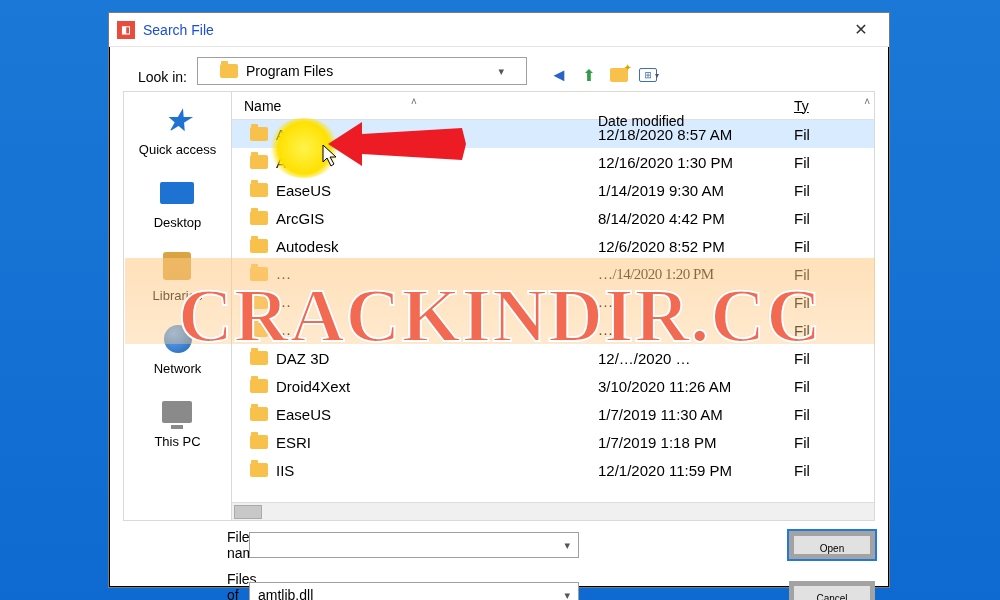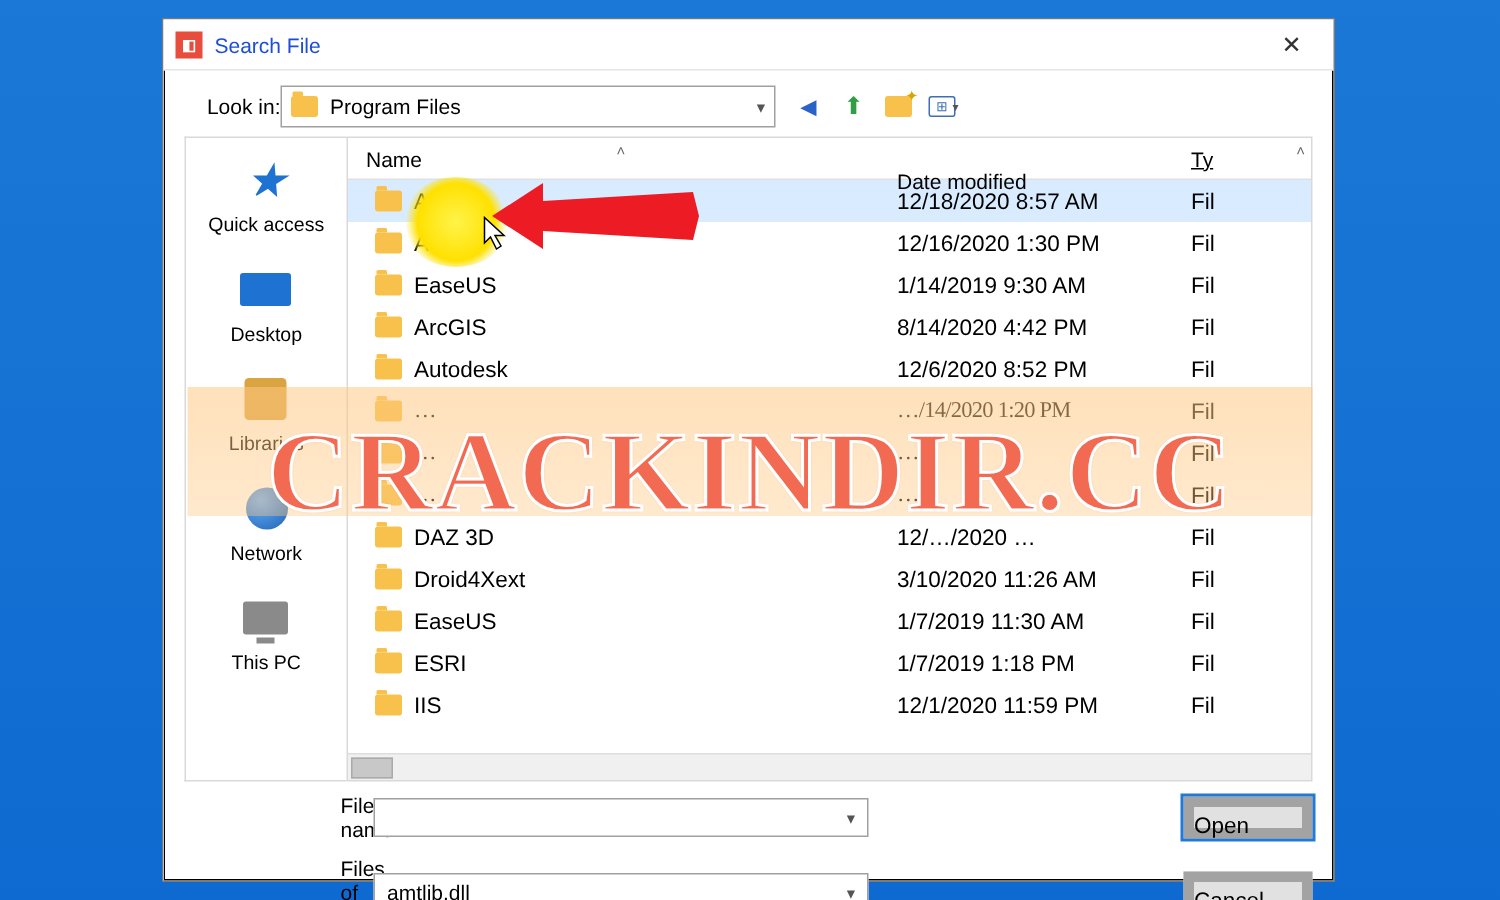--- a/index.html
+++ b/index.html
@@ -18,26 +18,26 @@
   }
   .app-icon {
     width: 18px; height: 18px; background: #e74c3c; margin-right: 8px;
     display: flex; align-items: center; justify-content: center;
     color: #fff; font-size: 10px; font-weight: bold;
   }
   .title { font-size: 14px; color: #1d4ed8; flex: 1; }
   .close-x { width: 40px; text-align: center; font-size: 16px; color: #333; cursor: pointer; }
 
   .lookin-row {
-    display: flex; align-items: center; padding: 10px 14px 6px 14px; 
+    display: flex; align-items: flex-end; padding: 10px 14px 6px 14px; gap: 10px;
   }
   .lookin-label { font-size: 14px; width: 64px; text-align: right; }
   .lookin-combo {
     flex: 0 0 330px; height: 28px; border: 1px solid #a0a0a0; display: flex;
-    align-items: center; padding: 0 6px; gap: 8px; background: #fff;
+    align-items: center; padding: 0 22px; gap: 8px; background: #fff;
   }
   .folder-icon { width: 18px; height: 14px; background: #f7c14b; border-radius: 2px; position: relative; }
   .folder-icon::before { content: ""; position: absolute; top: -3px; left: 1px; width: 7px; height: 3px; background: #f7c14b; border-radius: 1px 1px 0 0; }
   .lookin-text { flex: 1; font-size: 14px; }
   .combo-chev { color: #555; font-size: 11px; }
   .tb-icons { display: flex; gap: 10px; margin-left: 12px; align-items: center; }
   .tb-ico { width: 20px; height: 20px; display: flex; align-items: center; justify-content: center; cursor: pointer; }
   .ico-back { color: #2a63c7; font-size: 18px; font-weight: bold; }
   .ico-up { color: #2f9e44; font-size: 16px; }
   .ico-new { width: 18px; height: 14px; background: #f7c14b; border-radius: 2px; position: relative; }
@@ -81,21 +81,21 @@
   .row .ty { flex: 0 0 50px; padding-left: 4px; }
   .obs { letter-spacing: -0.5px; filter: blur(0.3px); font-family: serif; }
   .hscroll { position:absolute; bottom:0; left:0; right:0; height:18px; background:#f0f0f0; border-top:1px solid #ddd; display:flex; align-items:center; }
   .hthumb { width:28px; height:14px; background:#c8c8c8; margin-left:2px; border:1px solid #aaa; }
   .vcaret { position:absolute; top:4px; right:4px; font-size:10px; color:#666; }
 
   .bottom { padding: 8px 14px 0 14px; }
   .frow { display:flex; align-items:center; gap:14px; margin-bottom: 10px; }
   .flabel { width: 112px; font-size: 14px; text-align:left; padding-left: 104px; }
   .finput { width: 330px; height: 26px; border:1px solid #a0a0a0; display:flex; align-items:center; padding: 0 8px; justify-content:space-between; font-size:14px; background:#fff; }
-  .btn { width: 86px; height: 28px; background:#e1e1e1; border:7px solid #a3a3a3; font-size:15px; cursor:pointer; line-height:26px; }
+  .btn { width: 86px; height: 28px; background:#e1e1e1; border:5px solid #a3a3a3; font-size:10px; cursor:pointer; text-align:center; line-height:26px; }
   .btn.primary { outline: 2px solid #2379d6; }
   .spacer { flex:1; }
 
   .highlight-circle {
     position:absolute; left: 268px; top: 118px; width: 72px; height: 60px;
     background: radial-gradient(circle, #fff34a 0%, #ffe100 55%, rgba(255,225,0,0) 72%);
     border-radius: 50%; z-index: 3; pointer-events:none;
   }
   .cursor-arrow {
     position:absolute; left: 322px; top: 144px; z-index:4; pointer-events:none;

